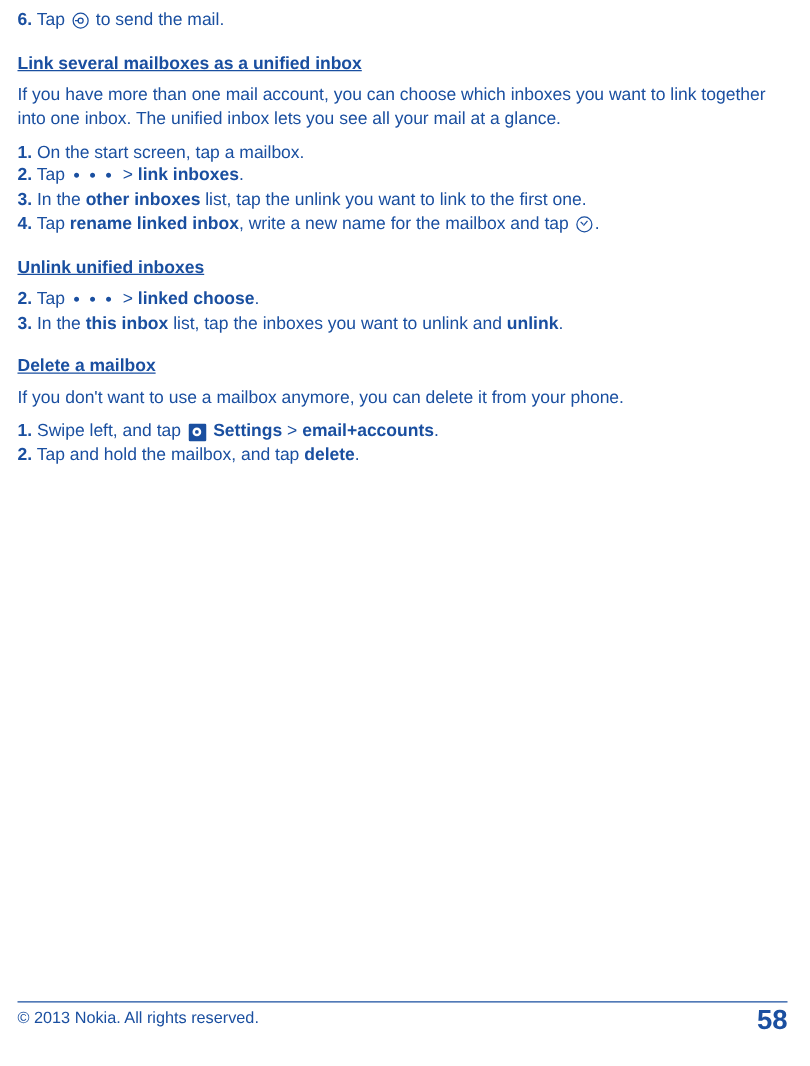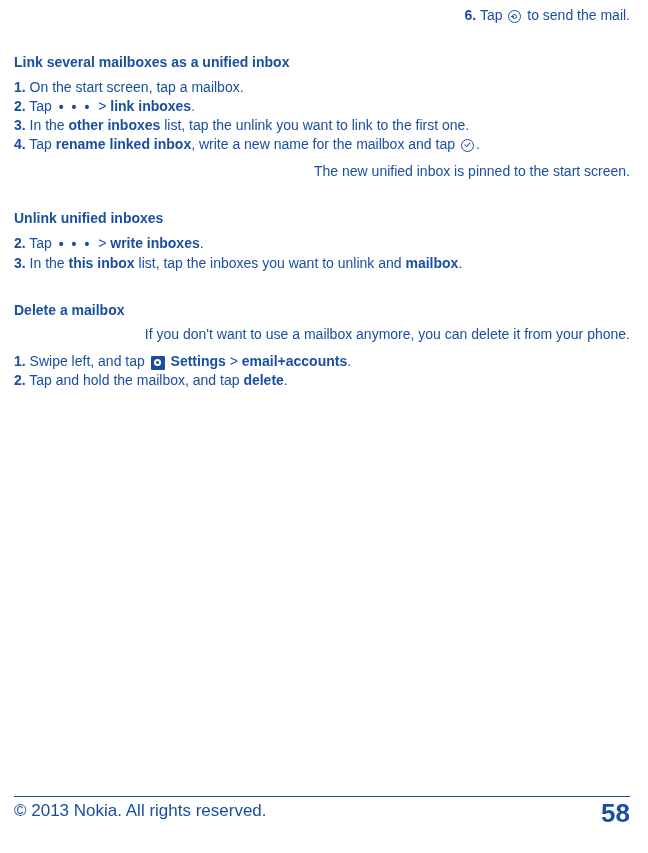--- a/index.html
+++ b/index.html
@@ -13,24 +13,25 @@
     color: #1a4fa0;
     font-size: 14px;
     line-height: 1.35;
   }
   .page {
     padding: 6px 18px 0 14px;
   }
   .bold { font-weight: bold; }
   .heading {
     font-weight: bold;
-    margin-top: 28px;
+    margin-top: 16px;
     margin-bottom: 6px;
+    text-decoration: underline;
   }
-  p { margin: 0 0 8px 0; text-align: right; }
+  p { margin: 0 0 8px 0; }
   .steps { margin: 3px 0 8px 0; }
   .steps .line { margin: 0; }
   .icon-circle {
     display: inline-block;
     width: 13px;
     height: 13px;
     border: 1.3px solid #1a4fa0;
     border-radius: 50%;
     vertical-align: middle;
     position: relative;
@@ -104,52 +105,52 @@
   }
   .footer {
     position: absolute;
     bottom: 22px;
     left: 14px;
     right: 18px;
     border-top: 1px solid #1a4fa0;
     padding-top: 3px;
   }
   .footer-left {
-    font-size: 17px;
+    font-size: 13px;
     float: left;
   }
   .footer-right {
     float: right;
-    font-size: 26px;
+    font-size: 22px;
     font-weight: bold;
     margin-top: -4px;
   }
 </style>
 </head>
 <body>
 
 <div class="page">
 
   <p>
     <span class="bold">6.</span><span> Tap </span><span class="icon-circle icon-send"></span><span> to send the mail.</span>
   </p>
 
   <div class="heading">Link several mailboxes as a unified inbox</div>
+  <p>If you have more than one mail account, you can choose which inboxes you want to link together into one inbox. The unified inbox lets you see all your mail at a glance.</p>
   <div class="steps">
     <div class="line"><span class="bold">1.</span><span> On the start screen, tap a mailbox.</span></div>
     <div class="line"><span class="bold">2.</span><span> Tap </span><span class="dots">• • •</span><span> &gt; </span><span class="bold">link inboxes</span><span>.</span></div>
     <div class="line"><span class="bold">3.</span><span> In the </span><span class="bold">other inboxes</span><span> list, tap the unlink you want to link to the first one.</span></div>
     <div class="line"><span class="bold">4.</span><span> Tap </span><span class="bold">rename linked inbox</span><span>, write a new name for the mailbox and tap </span><span class="icon-circle icon-check"></span><span>.</span></div>
   </div>
-  <p>The new unified inbox is pinned to the start screen.</p>
 
   <div class="heading">Unlink unified inboxes</div>
   <div class="steps">
-    <div class="line"><span class="bold">2.</span><span> Tap </span><span class="dots">• • •</span><span> &gt; </span><span class="bold">write inboxes</span><span>.</span></div>
-    <div class="line"><span class="bold">3.</span><span> In the </span><span class="bold">this inbox</span><span> list, tap the inboxes you want to unlink and </span><span class="bold">mailbox</span><span>.</span></div>
+    <div class="line"><span class="bold">2.</span><span> Tap </span><span class="dots">• • •</span><span> &gt; </span><span class="bold">linked choose</span><span>.</span></div>
+    <div class="line"><span class="bold">3.</span><span> In the </span><span class="bold">this inbox</span><span> list, tap the inboxes you want to unlink and </span><span class="bold">unlink</span><span>.</span></div>
   </div>
 
   <div class="heading">Delete a mailbox</div>
   <p>If you don't want to use a mailbox anymore, you can delete it from your phone.</p>
   <div class="steps">
     <div class="line"><span class="bold">1.</span><span> Swipe left, and tap </span><span class="icon-gear"></span><span class="bold"> Settings</span><span> &gt; </span><span class="bold">email+accounts</span><span>.</span></div>
     <div class="line"><span class="bold">2.</span><span> Tap and hold the mailbox, and tap </span><span class="bold">delete</span><span>.</span></div>
   </div>
 
 </div>

